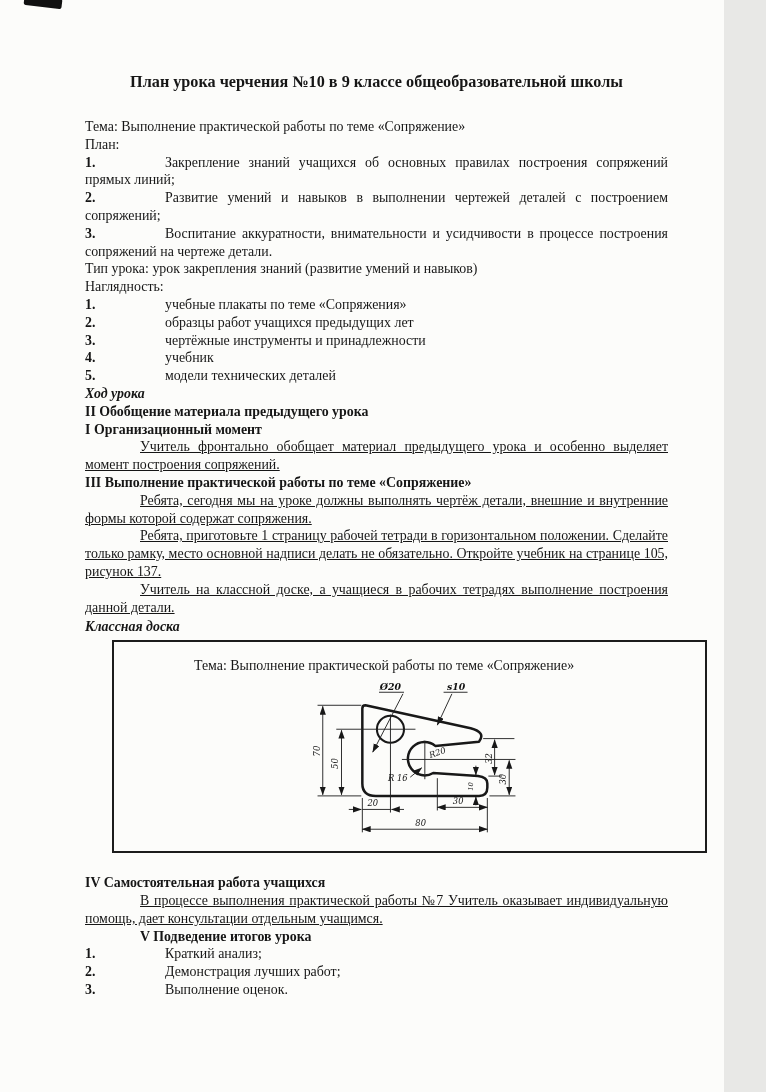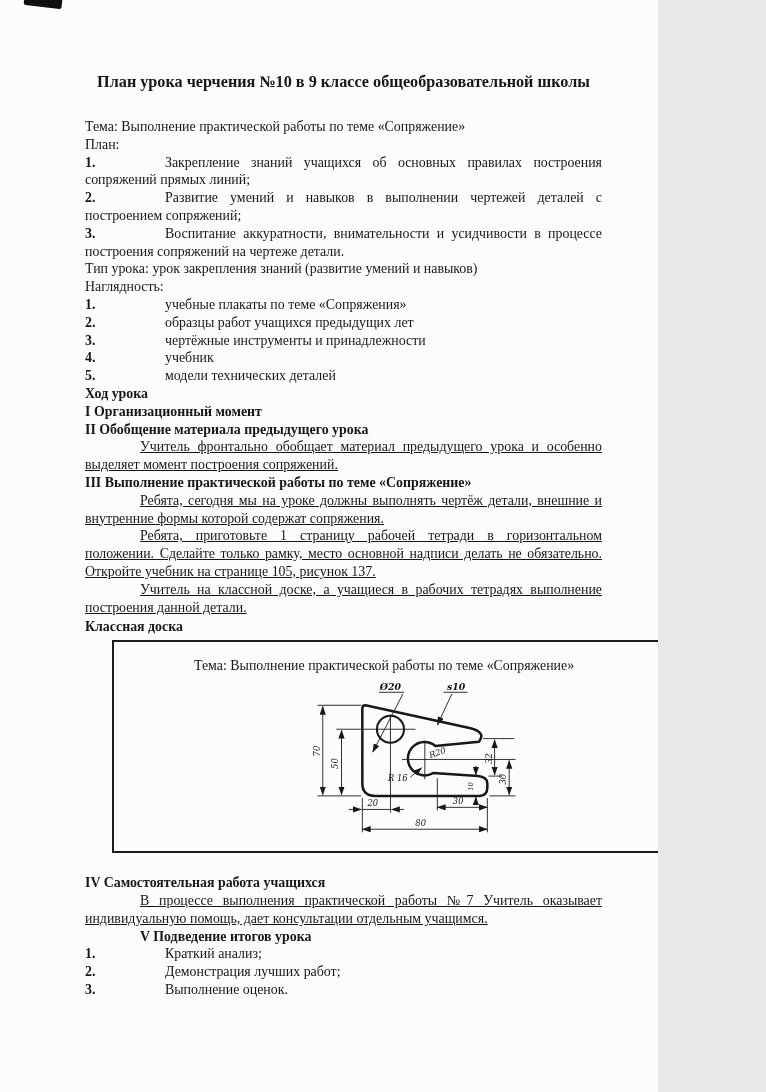--- a/index.html
+++ b/index.html
@@ -1,36 +1,36 @@
 <!DOCTYPE html>
 <html><head>
 <meta charset="utf-8">
 <style>
   html,body{margin:0;padding:0;background:#e8e8e6;}
   .page{
     position:relative;
-    width:658px;height:1092px;
+    width:724px;height:1092px;
     background:#fcfcfa;
     box-sizing:border-box;
     padding:72px 56px 0 85px;
     font-family:"Liberation Serif",serif;
     color:#161616;
     overflow:hidden;
   }
   .scan-mark{
     position:absolute;left:24px;top:-3px;width:38px;height:10px;
     background:#101010;transform:rotate(7deg);border-radius:2px;
   }
   .title{
     font-size:16.2px;line-height:20px;font-weight:bold;
     text-align:center;margin:0 0 26px 0;
   }
   .content p{margin:0;font-size:13.9px;line-height:17.8px;text-align:justify;}
   .content b{font-weight:normal;}
-  .center{text-align:right;}
+  .center{text-align:right;font-style:italic;}
   .bold{font-weight:bold;}
   .indent{text-indent:55px;text-decoration:underline;}
   .num{display:inline-block;width:80px;font-weight:bold;}
   .sub-indent{margin-left:55px !important;}
   .frame{
     position:relative;
     width:595px;height:213px;
     margin:4px 0 0 27px;
     border:2px solid #1c1c1c;
     box-sizing:border-box;
@@ -74,22 +74,22 @@
     <p><b>Наглядность:</b></p>
 
     <p><span class="num">1.</span><span>учебные плакаты по теме «Сопряжения»</span></p>
     <p><span class="num">2.</span><span>образцы работ учащихся предыдущих лет</span></p>
     <p><span class="num">3.</span><span>чертёжные инструменты и принадлежности</span></p>
     <p><span class="num">4.</span><span>учебник</span></p>
     <p><span class="num">5.</span><span>модели технических деталей</span></p>
 
     <p class="center bold">Ход урока</p>
 
+    <p class="bold">II Обобщение материала предыдущего урока</p>
     <p class="bold">I Организационный момент</p>
-    <p class="bold">II Обобщение материала предыдущего урока</p>
     <p class="indent">Учитель фронтально обобщает материал предыдущего урока и особенно выделяет момент построения сопряжений.</p>
     <p class="bold">III Выполнение практической работы по теме «Сопряжение»</p>
     <p class="indent">Ребята, сегодня мы на уроке должны выполнять чертёж детали, внешние и внутренние формы которой содержат сопряжения.</p>
     <p class="indent">Ребята, приготовьте 1 страницу рабочей тетради в горизонтальном положении. Сделайте только рамку, место основной надписи делать не обязательно. Откройте учебник на странице 105, рисунок 137.</p>
     <p class="indent">Учитель на классной доске, а учащиеся в рабочих тетрадях выполнение  построения данной детали.</p>
 
     <p class="center bold gap-top">Классная доска</p>
 
     <div class="frame">
       <p class="frame-theme"><b>Тема:</b> <span>Выполнение практической работы по теме «Сопряжение»</span></p>

